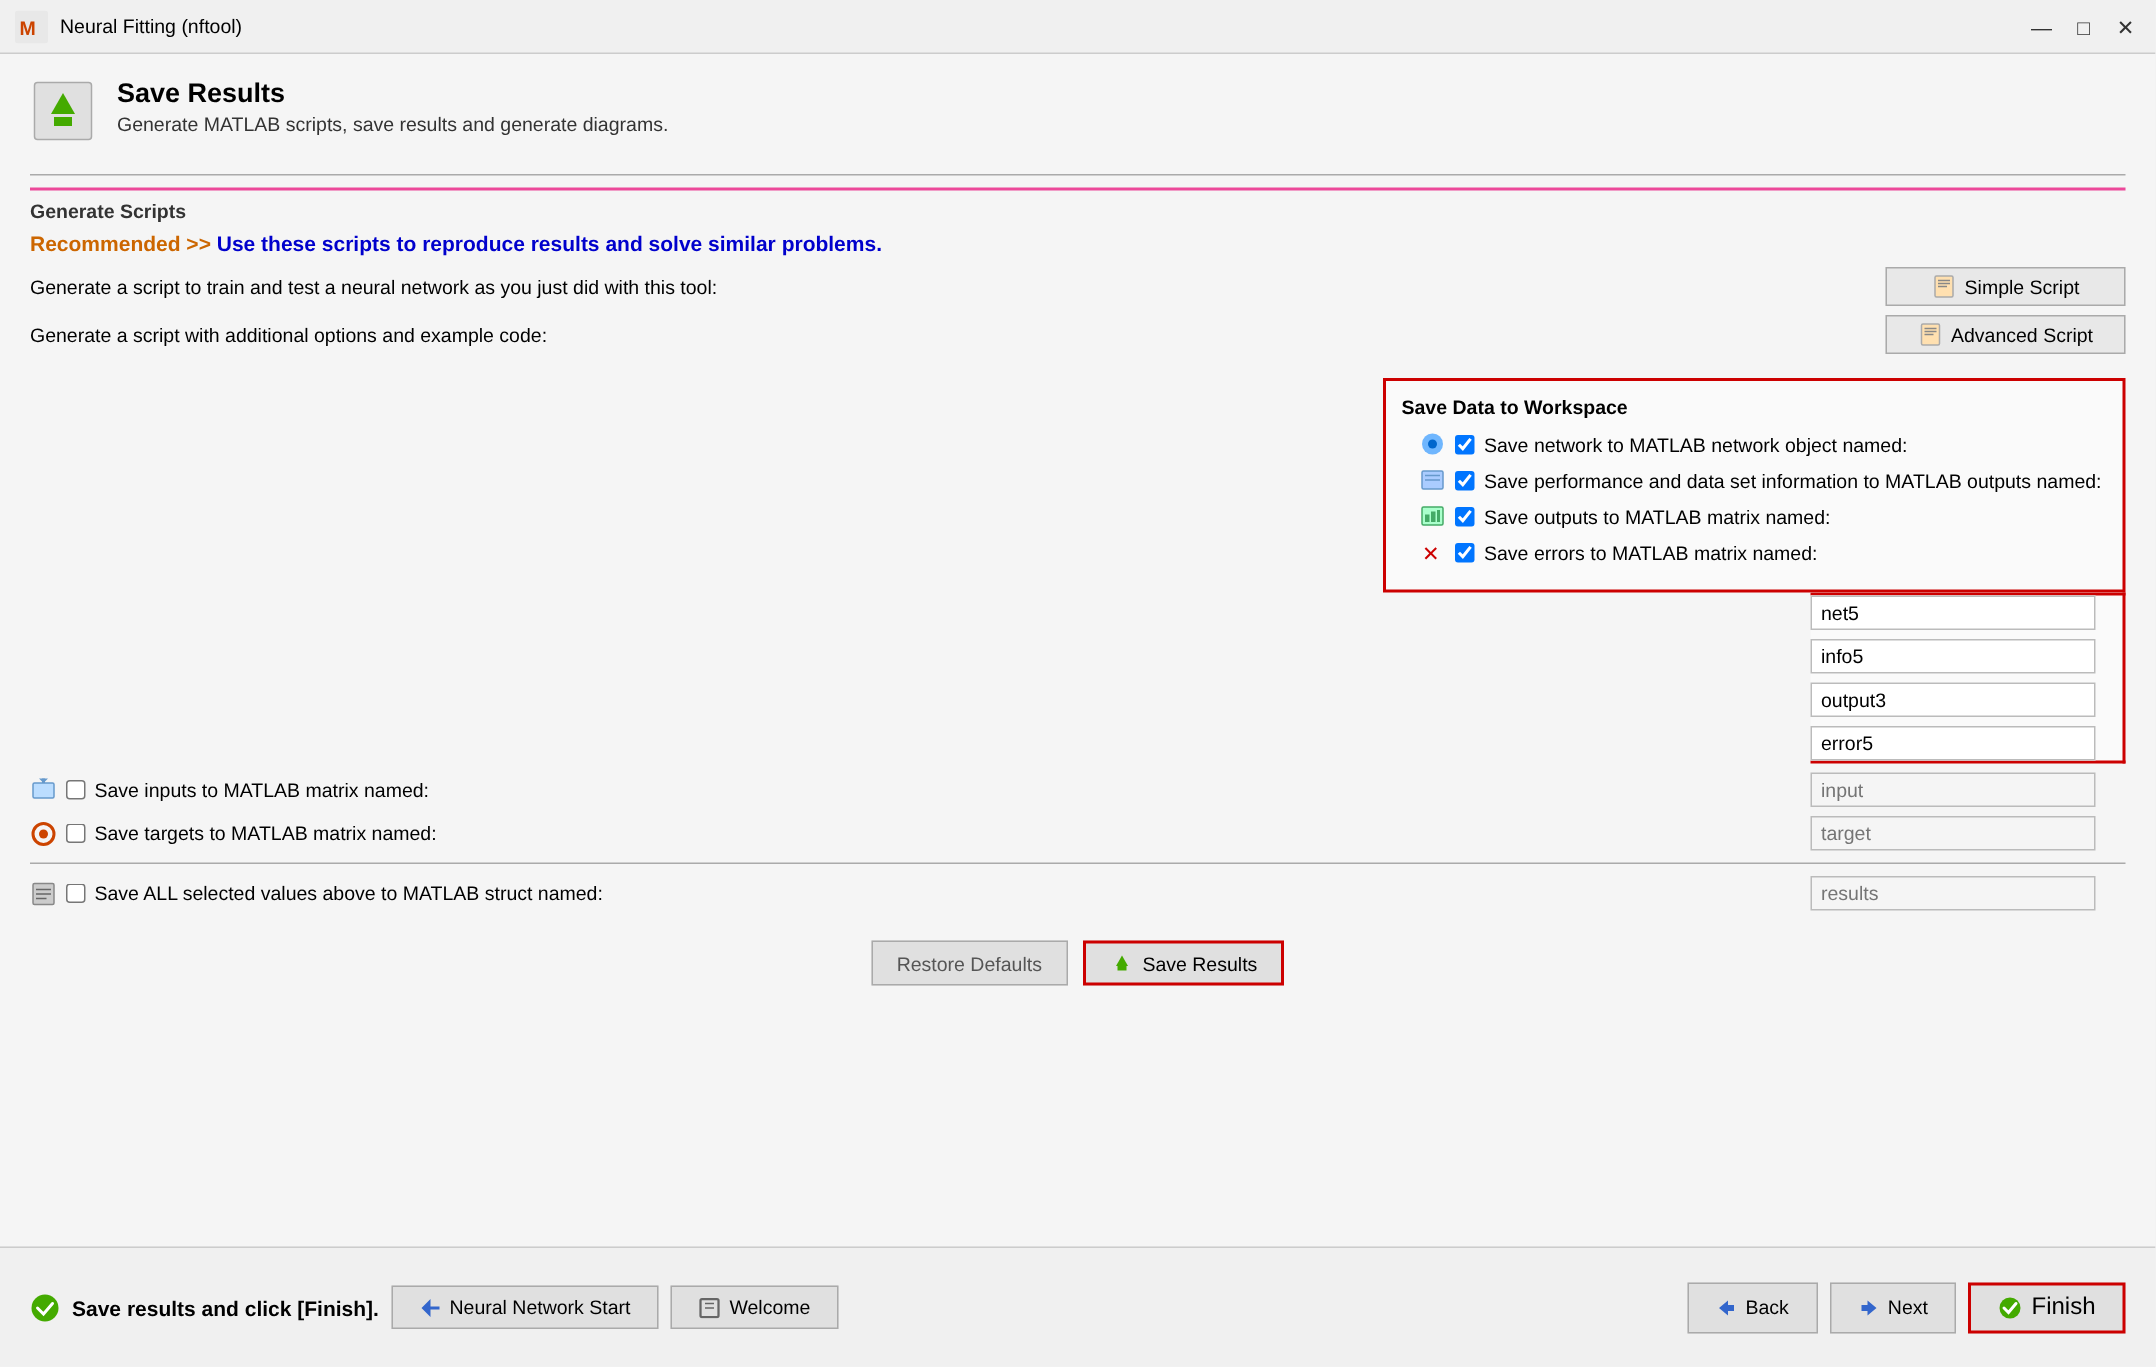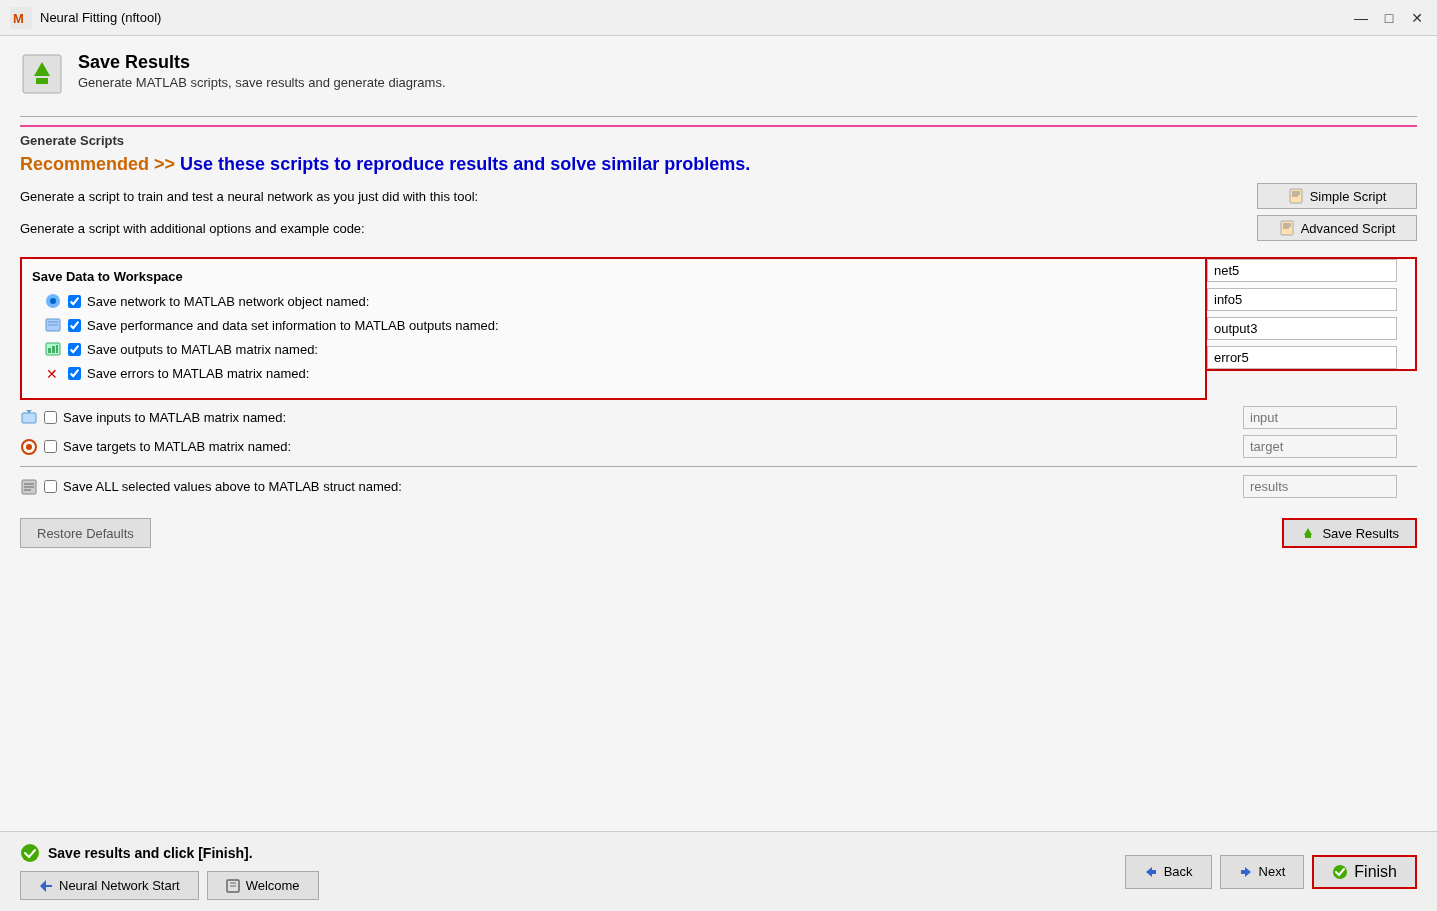--- a/index.html
+++ b/index.html
@@ -90,21 +90,21 @@
       color: #333;
       margin-bottom: 6px;
       border-top: 2px solid #ec4899;
       padding-top: 6px;
     }
 
     .recommended-row {
       margin-bottom: 8px;
     }
     .recommended-text {
-      font-size: 18px;
+      font-size: 14px;
     }
     .rec-bold {
       color: #cc6600;
       font-weight: bold;
     }
     .rec-blue {
       color: #0000cc;
       font-weight: bold;
     }
 
@@ -181,30 +181,30 @@
     }
 
     
     .extra-rows {
       margin-top: 6px;
     }
     .extra-input {
       border: 1px solid #bbb;
       padding: 3px 6px;
       font-size: 13px;
-      width: 154px;
+      width: 190px;
       background: #f5f5f5;
       color: #999;
       margin-right: 20px;
     }
 
     
     .buttons-row {
       display: flex;
-      justify-content: space-between;
+      justify-content: center;
       gap: 10px;
       margin-top: 14px;
     }
     .btn-restore {
       background: #e0e0e0;
       border: 1px solid #aaa;
       padding: 5px 16px;
       font-size: 13px;
       cursor: pointer;
       color: #555;
@@ -338,21 +338,21 @@
       <svg width="16" height="16" viewBox="0 0 16 16">
         <rect width="12" height="14" x="2" y="1" fill="#ffe0b0" stroke="#aaa" stroke-width="1" rx="1"></rect>
         <line x1="4" y1="4" x2="12" y2="4" stroke="#888" stroke-width="1"></line>
         <line x1="4" y1="6" x2="12" y2="6" stroke="#888" stroke-width="1"></line>
         <line x1="4" y1="8" x2="10" y2="8" stroke="#888" stroke-width="1"></line>
       </svg>
       <span>Advanced Script</span>
     </button>
   </div>
 
-  <div style="display:flex; gap:0; margin-top:10px; align-items:flex-start;">
+  <div style="display:flex; gap:0; margin-top:10px; align-items:flex-end;flex-direction:column;">
 
     <div class="checkboxes-box">
       <div class="checkboxes-box-title">Save Data to Workspace</div>
 
       <div class="cb-row">
         <span class="cb-icon">
           <svg width="18" height="18" viewBox="0 0 18 18">
             <circle cx="9" cy="9" r="7" fill="#3399ff" opacity="0.7"></circle>
             <circle cx="9" cy="9" r="3" fill="#0066cc"></circle>
           </svg>
@@ -462,21 +462,21 @@
         <polygon points="8,3 12,10 4,10" fill="#44aa00"></polygon>
         <rect x="5" y="10" width="6" height="3" fill="#44aa00"></rect>
       </svg>
       <span>Save Results</span>
     </button>
   </div>
 
 </div>
 
 <div class="bottom-area">
-  <div style="display:flex; flex-direction:column; gap:8px;">
+  <div style="display:flex; flex-direction:row; gap:8px;">
     <div class="bottom-status">
       <svg width="20" height="20" viewBox="0 0 20 20">
         <circle cx="10" cy="10" r="9" fill="#44aa00"></circle>
         <polyline points="5,10 9,14 15,7" stroke="white" stroke-width="2" fill="none" stroke-linecap="round"></polyline>
       </svg>
       <span>Save results and click [Finish].</span>
     </div>
     <div class="bottom-left-btns">
       <button class="nav-btn">
         <svg width="14" height="14" viewBox="0 0 14 14">

